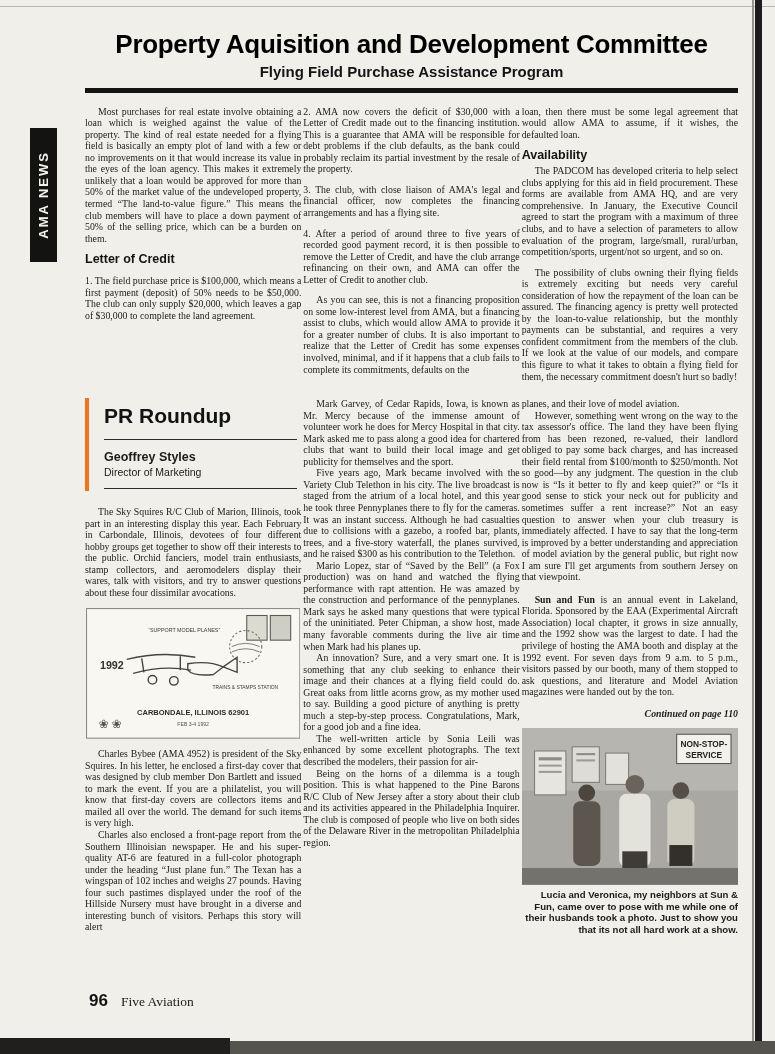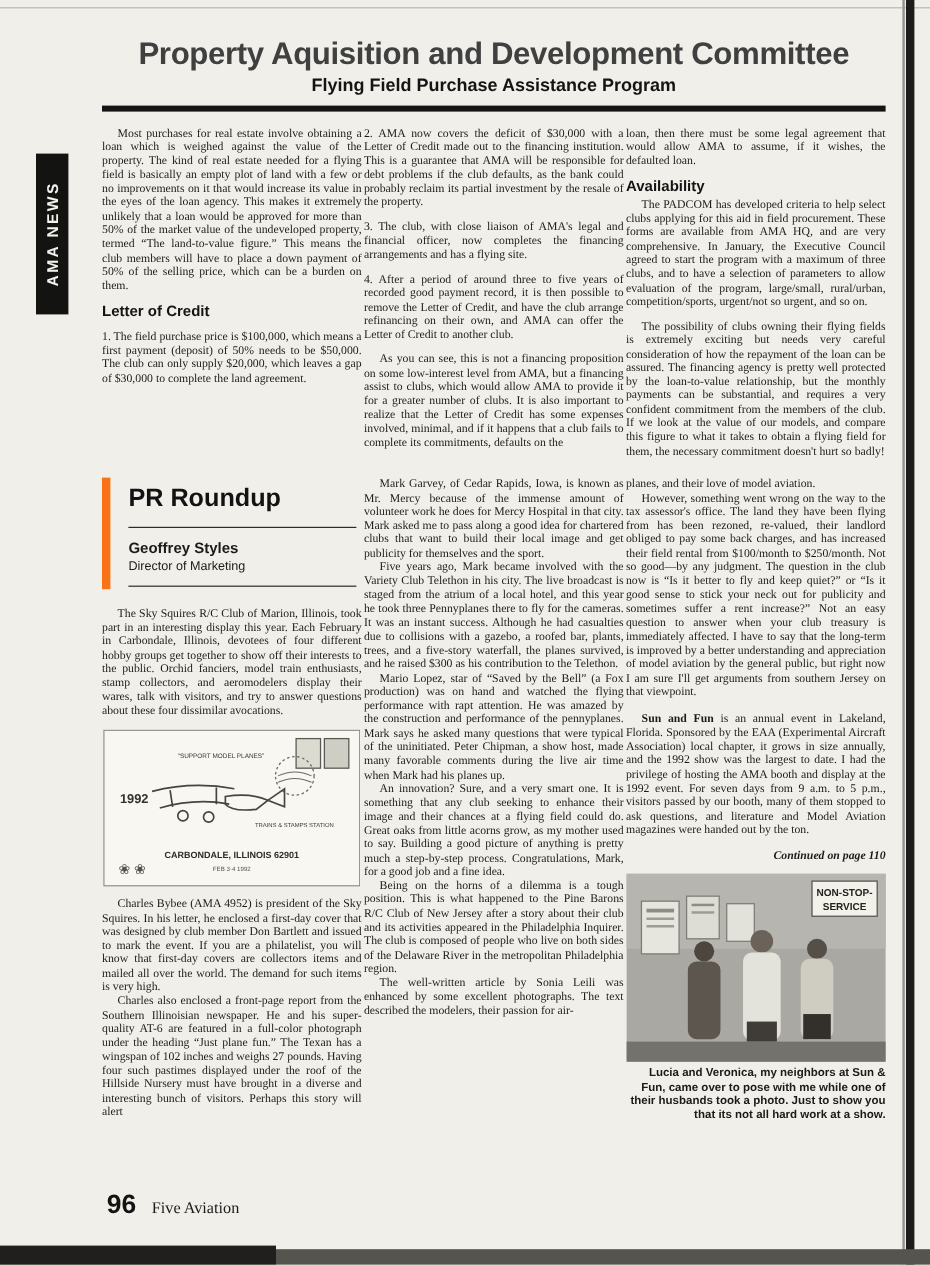--- a/index.html
+++ b/index.html
@@ -9,53 +9,53 @@
   .edge-right-soft { position:absolute; top:0; right:21px; width:2px; height:100%; background:#93928c; }
   .edge-right { position:absolute; top:0; right:13px; width:7px; height:100%; background:#1c1c1a; }
   .edge-bottom { position:absolute; bottom:0; left:0; width:100%; height:13px; background:#55544f; }
   .edge-bottom-dark { position:absolute; bottom:0; left:0; width:230px; height:16px; background:#201f1d; }
 
   .ama-tab { position:absolute; left:30px; top:128px; width:27px; height:134px; background:#131312; color:#f4f4ee; display:flex; align-items:center; justify-content:center; }
   .ama-tab span { writing-mode:vertical-rl; transform:rotate(180deg); font-family:"Liberation Sans", sans-serif; font-weight:bold; font-size:13px; letter-spacing:2px; }
 
   .content { position:absolute; left:85px; top:30px; width:653px; }
   .hdr { text-align:center; }
-  .hdr h1 { font-family:"Liberation Sans", sans-serif; font-size:26px; letter-spacing:-0.3px; color:#404040; line-height:1.1; }
+  .hdr h1 { font-family:"Liberation Sans", sans-serif; font-size:26px; letter-spacing:-0.3px; color:#000000; line-height:1.1; }
   .hdr h2 { font-family:"Liberation Sans", sans-serif; font-size:15px; margin-top:4px; color:#141414; }
   .thick-rule { height:5px; background:#141414; margin-top:8px; }
 
   .cols { display:flex; gap:2px; text-align:justify; }
   .col { flex:1; min-width:0; }
   .top-article { margin-top:13px; }
   .bottom-section { margin-top:16px; }
 
   p.para { font-size:9.8px; line-height:1.18; }
   .ind { text-indent:13px; }
   .tgap { margin-top:9px; }
   h3.subhead { font-family:"Liberation Sans", sans-serif; font-size:12.5px; margin:8px 0 3px; text-align:left; color:#141414; }
 
-  .pr-box { border-left:7px solid #f97316; padding:3px 0 2px 15px; margin-bottom:15px; text-align:left; }
+  .pr-box { border-left:4px solid #f97316; padding:3px 0 2px 15px; margin-bottom:15px; text-align:left; }
   .pr-title { font-family:"Liberation Sans", sans-serif; font-size:21px; font-weight:bold; padding:3px 0 11px; color:#131313; }
   .pr-div { height:1px; background:#2b2b2b; margin-right:4px; }
   .pr-author { font-family:"Liberation Sans", sans-serif; font-weight:bold; font-size:12.5px; margin-top:10px; }
   .pr-role { font-family:"Liberation Sans", sans-serif; font-size:10.5px; margin:2px 0 10px; }
 
   figure.stamp { margin:10px 1px 9px; }
   figure.stamp svg { width:100%; height:auto; display:block; }
 
   .sunfun-gap { margin-top:11px; }
   .sunfun-lead { font-weight:bold; }
   .continued { font-style:italic; font-weight:bold; text-align:right; font-size:10px; margin-top:10px; }
 
   figure.photo { margin-top:9px; }
   figure.photo svg { width:100%; height:auto; display:block; }
   .caption { font-family:"Liberation Sans", sans-serif; font-weight:bold; font-size:9.6px; line-height:1.22; margin-top:4px; text-align:right; }
 
   .footer { position:absolute; left:89px; top:991px; display:flex; align-items:baseline; gap:13px; }
-  .footer .num { font-family:"Liberation Sans", sans-serif; font-weight:bold; font-size:22px; color:#131313; }
+  .footer .num { font-family:"Liberation Sans", sans-serif; font-weight:bold; font-size:17px; color:#131313; }
   .footer .mag { font-size:13.5px; color:#1b1b1b; }
 </style>
 </head>
 <body>
 
 <div class="scan">
   <div class="topline"></div>
 
   <div class="ama-tab">
     <span>AMA NEWS</span>
@@ -130,22 +130,22 @@
 
         <p class="para ind">Charles Bybee (AMA 4952) is president of the Sky Squires. In his letter, he enclosed a first-day cover that was designed by club member Don Bartlett and issued to mark the event. If you are a philatelist, you will know that first-day covers are collectors items and mailed all over the world. The demand for such items is very high.</p>
         <p class="para ind">Charles also enclosed a front-page report from the Southern Illinoisian newspaper. He and his super-quality AT-6 are featured in a full-color photograph under the heading “Just plane fun.” The Texan has a wingspan of 102 inches and weighs 27 pounds. Having four such pastimes displayed under the roof of the Hillside Nursery must have brought in a diverse and interesting bunch of visitors. Perhaps this story will alert</p>
       </div>
 
       <div class="col">
         <p class="para ind">Mark Garvey, of Cedar Rapids, Iowa, is known as Mr. Mercy because of the immense amount of volunteer work he does for Mercy Hospital in that city. Mark asked me to pass along a good idea for chartered clubs that want to build their local image and get publicity for themselves and the sport.</p>
         <p class="para ind">Five years ago, Mark became involved with the Variety Club Telethon in his city. The live broadcast is staged from the atrium of a local hotel, and this year he took three Pennyplanes there to fly for the cameras. It was an instant success. Although he had casualties due to collisions with a gazebo, a roofed bar, plants, trees, and a five-story waterfall, the planes survived, and he raised $300 as his contribution to the Telethon.</p>
         <p class="para ind">Mario Lopez, star of “Saved by the Bell” (a Fox production) was on hand and watched the flying performance with rapt attention. He was amazed by the construction and performance of the pennyplanes. Mark says he asked many questions that were typical of the uninitiated. Peter Chipman, a show host, made many favorable comments during the live air time when Mark had his planes up.</p>
         <p class="para ind">An innovation? Sure, and a very smart one. It is something that any club seeking to enhance their image and their chances at a flying field could do. Great oaks from little acorns grow, as my mother used to say. Building a good picture of anything is pretty much a step-by-step process. Congratulations, Mark, for a good job and a fine idea.</p>
+        <p class="para ind">The well-written article by Sonia Leili was enhanced by some excellent photographs. The text described the modelers, their passion for air-</p>
         <p class="para ind">Being on the horns of a dilemma is a tough position. This is what happened to the Pine Barons R/C Club of New Jersey after a story about their club and its activities appeared in the Philadelphia Inquirer. The club is composed of people who live on both sides of the Delaware River in the metropolitan Philadelphia region.</p>
-        <p class="para ind">The well-written article by Sonia Leili was enhanced by some excellent photographs. The text described the modelers, their passion for air-</p>
       </div>
 
       <div class="col">
         <p class="para">planes, and their love of model aviation.</p>
         <p class="para ind">However, something went wrong on the way to the tax assessor's office. The land they have been flying from has been rezoned, re-valued, their landlord obliged to pay some back charges, and has increased their field rental from $100/month to $250/month. Not so good—by any judgment. The question in the club now is “Is it better to fly and keep quiet?” or “Is it good sense to stick your neck out for publicity and sometimes suffer a rent increase?” Not an easy question to answer when your club treasury is immediately affected. I have to say that the long-term is improved by a better understanding and appreciation of model aviation by the general public, but right now I am sure I'll get arguments from southern Jersey on that viewpoint.</p>
         <p class="para ind sunfun-gap"><span class="sunfun-lead">Sun and Fun</span><span> is an annual event in Lakeland, Florida. Sponsored by the EAA (Experimental Aircraft Association) local chapter, it grows in size annually, and the 1992 show was the largest to date. I had the privilege of hosting the AMA booth and display at the 1992 event. For seven days from 9 a.m. to 5 p.m., visitors passed by our booth, many of them stopped to ask questions, and literature and Model Aviation magazines were handed out by the ton.</span></p>
         <p class="para continued">Continued on page 110</p>
 
         <figure class="photo">
           <svg viewBox="0 0 207 150" xmlns="http://www.w3.org/2000/svg">

